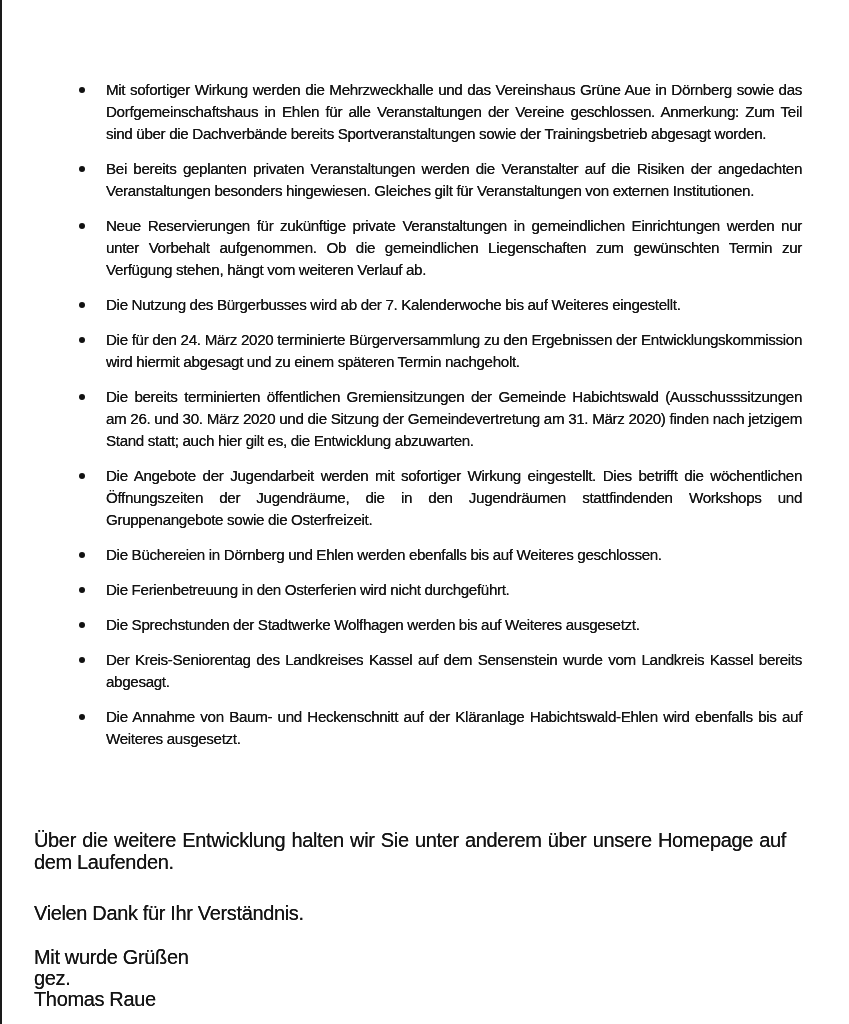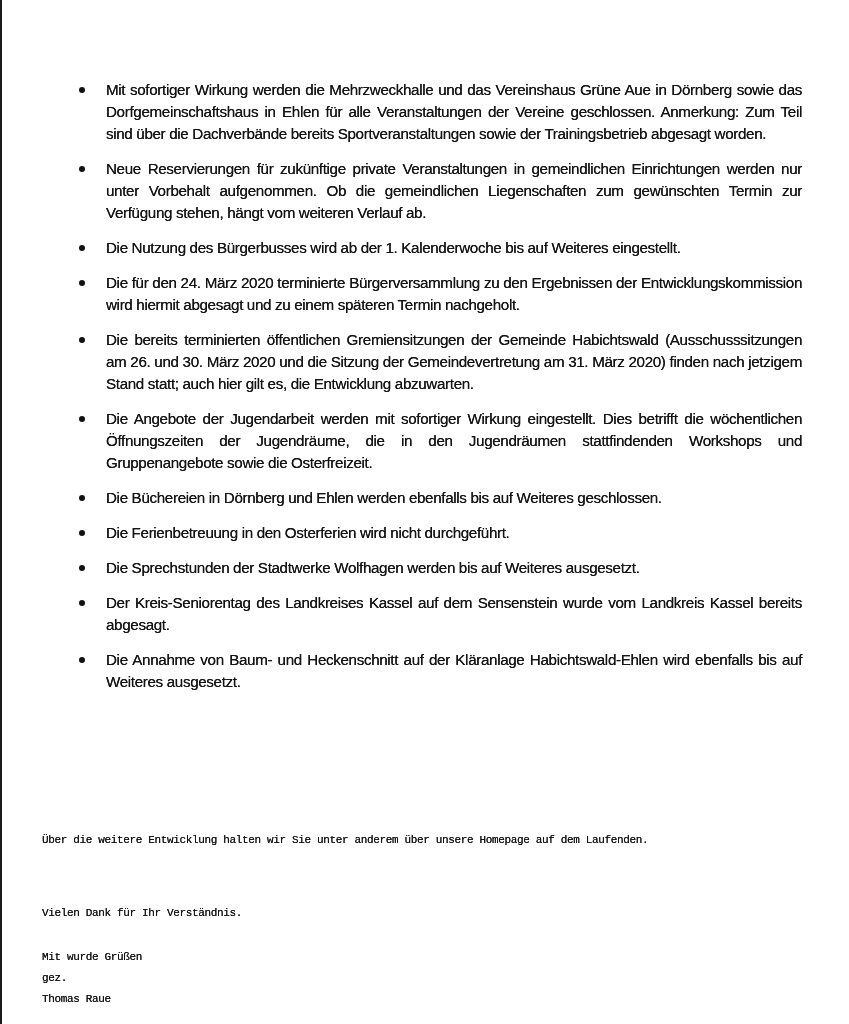--- a/index.html
+++ b/index.html
@@ -33,50 +33,53 @@
     font-weight: 500;
     text-shadow: 0 0 0.4px #222;
   }
   .bullets li .dot {
     position: absolute; left: 29px; top: 8px;
     width: 6px; height: 6px; border-radius: 50%;
     background: #111;
   }
   .bullets li .txt { display: block; text-align-last: left; }
   .para {
-    position: absolute; left: 8px; width: 752px;
-    font-size: 11px; line-height: 22px;
+    position: absolute; left: 0; width: 752px;
+    font-size: 20px; line-height: 22px;
     letter-spacing: -0.35px;
     text-align: justify;
     text-shadow: 0 0 0.4px #222;
-    font-family: Liberation Mono, monospace;
   }
   .closing { top: 829px; }
   .thanks { top: 902px; }
   .sign { top: 947px; line-height: 21px; }
   .sign div { display: block; }
 </style>
 </head>
 <body>
 
 <div class="left-edge"></div>
 
 <div class="doc">
   <ul class="bullets">
     <li>
         <span class="dot"></span>
         <span class="txt">Mit sofortiger Wirkung werden die Mehrzweckhalle und das Vereinshaus Grüne Aue in Dörn­berg sowie das Dorfgemeinschaftshaus in Ehlen für alle Veranstaltungen der Vereine ge­schlossen. Anmerkung: Zum Teil sind über die Dachverbände bereits Sportveranstaltungen sowie der Trainingsbetrieb abgesagt worden.</span>
       </li>
     <li>
         <span class="dot"></span>
+        <span class="txt">Bei bereits geplanten privaten Veranstaltungen werden die Veranstalter auf die Risiken der angedachten Veranstaltungen besonders hingewiesen. Gleiches gilt für Veranstaltungen von externen Institutionen.</span>
+      </li>
+    <li>
+        <span class="dot"></span>
         <span class="txt">Neue Reservierungen für zukünftige private Veranstaltungen in gemeindlichen Einrichtungen werden nur unter Vorbehalt aufgenommen. Ob die gemeindlichen Liegenschaften zum ge­wünschten Termin zur Verfügung stehen, hängt vom weiteren Verlauf ab.</span>
       </li>
     <li>
         <span class="dot"></span>
-        <span class="txt">Die Nutzung des Bürgerbusses wird ab der 1. Kalenderwoche bis auf Weiteres eingestellt.</span>
+        <span class="txt">Die Nutzung des Bürgerbusses wird ab der 7. Kalenderwoche bis auf Weiteres eingestellt.</span>
       </li>
     <li>
         <span class="dot"></span>
         <span class="txt">Die für den 24. März 2020 terminierte Bürgerversammlung zu den Ergebnissen der Entwick­lungskommission wird hiermit abgesagt und zu einem späteren Termin nachgeholt.</span>
       </li>
     <li>
         <span class="dot"></span>
         <span class="txt">Die bereits terminierten öffentlichen Gremiensitzungen der Gemeinde Habichtswald (Aus­schusssitzungen am 26. und 30. März 2020 und die Sitzung der Gemeindevertretung am 31. März 2020) finden nach jetzigem Stand statt; auch hier gilt es, die Entwicklung abzuwarten.</span>
       </li>
     <li>

